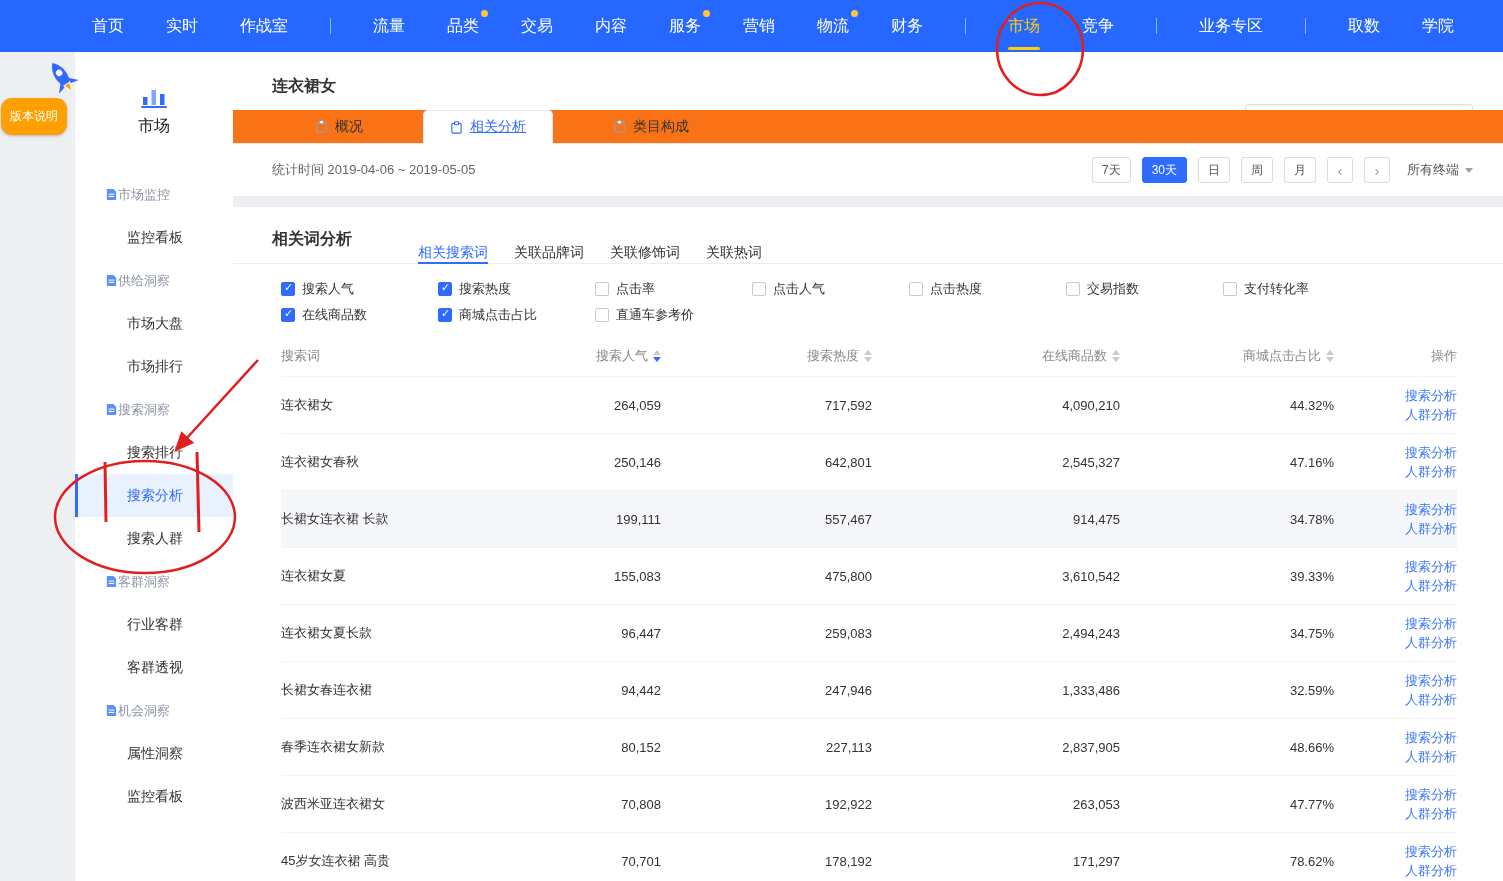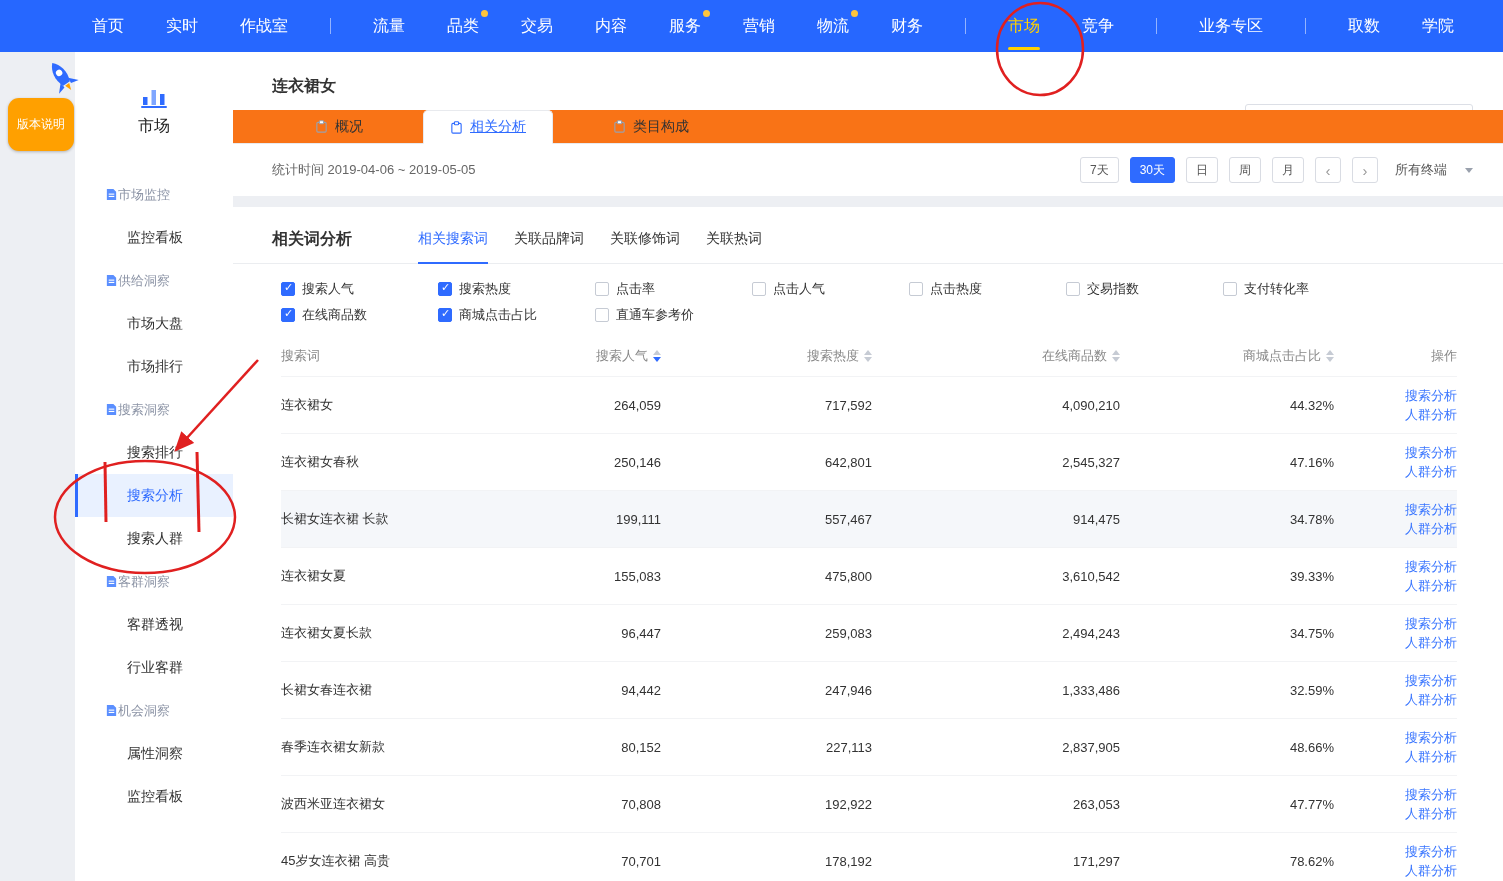--- a/index.html
+++ b/index.html
@@ -13,22 +13,22 @@
   .topnav{position:absolute;left:0;top:0;right:0;height:52px;background:#2667ff;
     display:flex;align-items:center;gap:42px;padding:0 30px 0 92px;z-index:10;}
   .nav-item{color:#fff;font-size:16px;cursor:pointer;position:relative;white-space:nowrap;flex:none;}
   .nav-item.active{color:#ffd100;}
   .nav-item.active::after{content:"";position:absolute;left:0;right:0;bottom:-13px;height:3px;background:#ffd100;border-radius:2px;}
   .ndot{position:absolute;top:-6px;right:-9px;width:7px;height:7px;border-radius:50%;background:#ffc53d;}
   .nav-divider{width:1px;height:16px;background:rgba(255,255,255,.5);flex:none;}
   
   .rail{position:absolute;left:0;top:52px;width:75px;bottom:0;background:#edeff3;z-index:6;}
   .rocket{position:absolute;left:42px;top:5px;width:40px;height:40px;cursor:pointer;}
-  .version-badge{position:absolute;left:8px;top:46px;background:#ffa000;color:#fff;font-size:12px;
-    line-height:21px;padding:16px 9px;border-radius:11px;white-space:nowrap;box-shadow:0 1px 3px rgba(0,0,0,.25);cursor:pointer;}
+  .version-badge{position:absolute;left:1px;top:46px;background:#ffa000;color:#fff;font-size:12px;
+    line-height:21px;padding:8px 9px;border-radius:11px;white-space:nowrap;box-shadow:0 1px 3px rgba(0,0,0,.25);cursor:pointer;}
   
   .sidebar{position:absolute;left:75px;top:52px;width:158px;bottom:0;background:#fff;z-index:5;}
   .module{display:flex;flex-direction:column;align-items:center;padding-top:34px;}
   .module-icon{width:26px;height:22px;}
   .module-title{font-size:16px;color:#222;margin-top:8px;}
   .menu{margin-top:36px;}
   .sec{height:43px;display:flex;align-items:center;gap:0;padding-left:30px;font-size:13px;color:#8b93a5;cursor:pointer;}
   .doc{width:13px;height:13px;flex:none;}
   .item{height:43px;display:flex;align-items:center;padding-left:52px;font-size:14px;color:#333;cursor:pointer;}
   .item.active{background:#e9f1ff;border-left:3px solid #2f6bff;padding-left:49px;color:#2f6bff;}
@@ -47,28 +47,28 @@
   .tab.active{background:#fff;color:#2f6bff;border:1px solid #e8eaee;border-bottom:1px solid #fff;
     border-radius:5px 5px 0 0;margin-bottom:-1px;text-decoration:underline;}
   .tab.active .tab-icon{color:#2f6bff;}
   .stats-row{position:absolute;left:0;right:0;bottom:0;height:52px;display:flex;align-items:center;padding:0 30px 0 39px;}
   .stat-time{font-size:13px;color:#666;}
   .controls{margin-left:auto;display:flex;align-items:center;gap:11px;}
   .btn{height:26px;min-width:26px;padding:0 9px;border:1px solid #d9dce3;background:#fff;color:#555;font-size:12px;
     border-radius:3px;cursor:pointer;font-family:inherit;display:inline-flex;align-items:center;justify-content:center;}
   .btn.active{background:#2f6bff;border-color:#2f6bff;color:#fff;}
   .icon-btn{color:#999;font-size:15px;padding:0 7px;}
-  .terminal{display:flex;align-items:center;gap:18px;font-size:13px;color:#555;cursor:pointer;margin-left:6px;}
+  .terminal{display:flex;align-items:center;gap:6px;font-size:13px;color:#555;cursor:pointer;margin-left:6px;}
   .caret{width:0;height:0;border-left:4px solid transparent;border-right:4px solid transparent;border-top:5px solid #9aa1ad;}
   
   .main-card{position:absolute;left:233px;top:207px;right:0;bottom:0;background:#fff;z-index:4;overflow:hidden;}
   .section-head{display:flex;align-items:flex-end;padding:22px 40px 0 39px;border-bottom:1px solid #ebedf0;}
   .sec-title{font-size:16px;font-weight:bold;padding-bottom:13px;}
   .an-tabs{display:flex;gap:26px;margin-left:66px;}
-  .an-tab{font-size:14px;color:#333;padding-bottom:14px;cursor:pointer;}
+  .an-tab{font-size:14px;color:#333;cursor:pointer;}
   .an-tab.active{color:#2f6bff;border-bottom:2px solid #2f6bff;margin-bottom:-1px;}
   .checks{padding:16px 0 6px 48px;display:flex;flex-direction:column;gap:8px;}
   .check-row{display:flex;}
   .cb{width:157px;display:flex;align-items:center;gap:7px;font-size:13px;color:#333;cursor:pointer;flex:none;}
   .box{width:14px;height:14px;border:1px solid #c6cbd4;border-radius:2px;background:#fff;flex:none;position:relative;}
   .box.checked{background:#2f6bff;border-color:#2f6bff;}
   .box.checked::after{content:"\2713";position:absolute;left:2px;top:-2px;color:#fff;font-size:11px;}
   .tbl{margin:6px 46px 0 48px;}
   .thead{display:flex;align-items:center;height:40px;font-size:13px;color:#888;}
   .trow{display:flex;align-items:center;height:57px;border-top:1px solid #f2f3f5;font-size:13px;color:#333;}
@@ -172,22 +172,22 @@
     <div class="item active">搜索分析</div>
     <div class="item">搜索人群</div>
     <div class="sec">
       <svg class="doc" viewBox="0 0 14 14">
           <path d="M2 1 h7 l3 3 v9 H2 Z" fill="#5b8fff"></path>
           <rect x="4" y="6" width="6" height="1.2" fill="#fff"></rect>
           <rect x="4" y="8.5" width="6" height="1.2" fill="#fff"></rect>
         </svg>
       <span>客群洞察</span>
     </div>
+    <div class="item">行业客群</div>
     <div class="item">客群透视</div>
-    <div class="item">行业客群</div>
     <div class="sec">
       <svg class="doc" viewBox="0 0 14 14">
           <path d="M2 1 h7 l3 3 v9 H2 Z" fill="#5b8fff"></path>
           <rect x="4" y="6" width="6" height="1.2" fill="#fff"></rect>
           <rect x="4" y="8.5" width="6" height="1.2" fill="#fff"></rect>
         </svg>
       <span>机会洞察</span>
     </div>
     <div class="item">属性洞察</div>
     <div class="item">监控看板</div>

